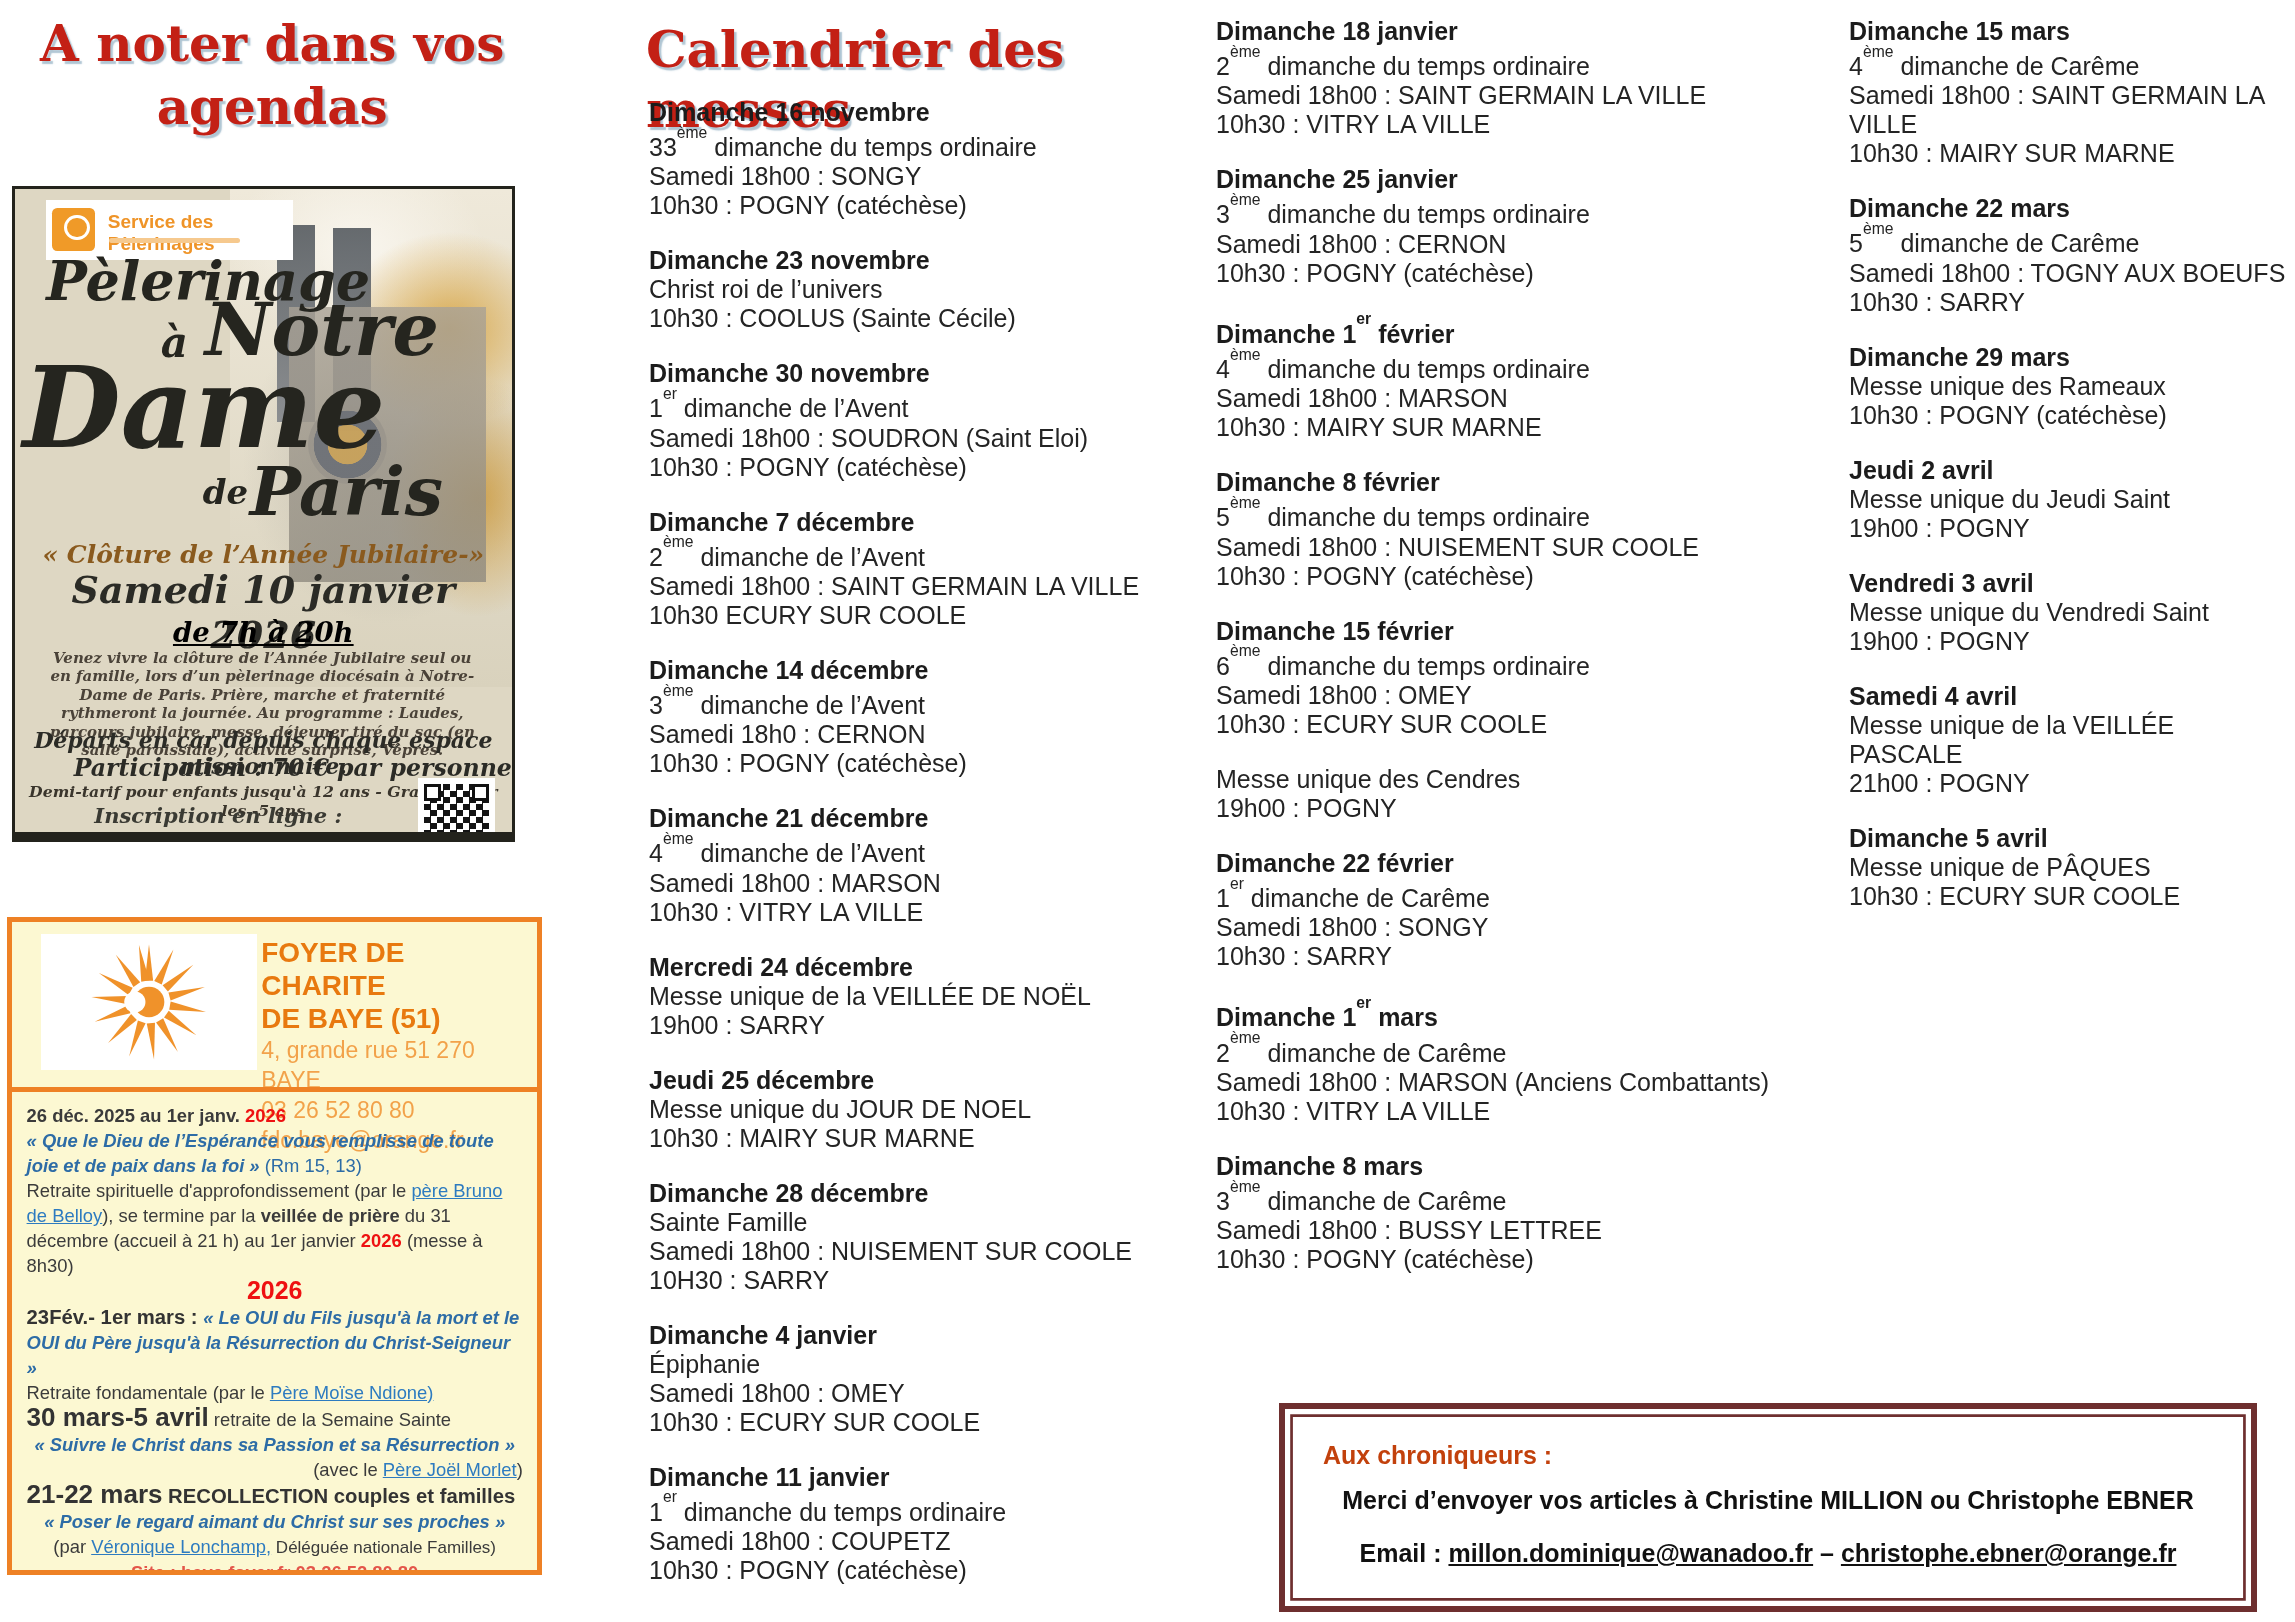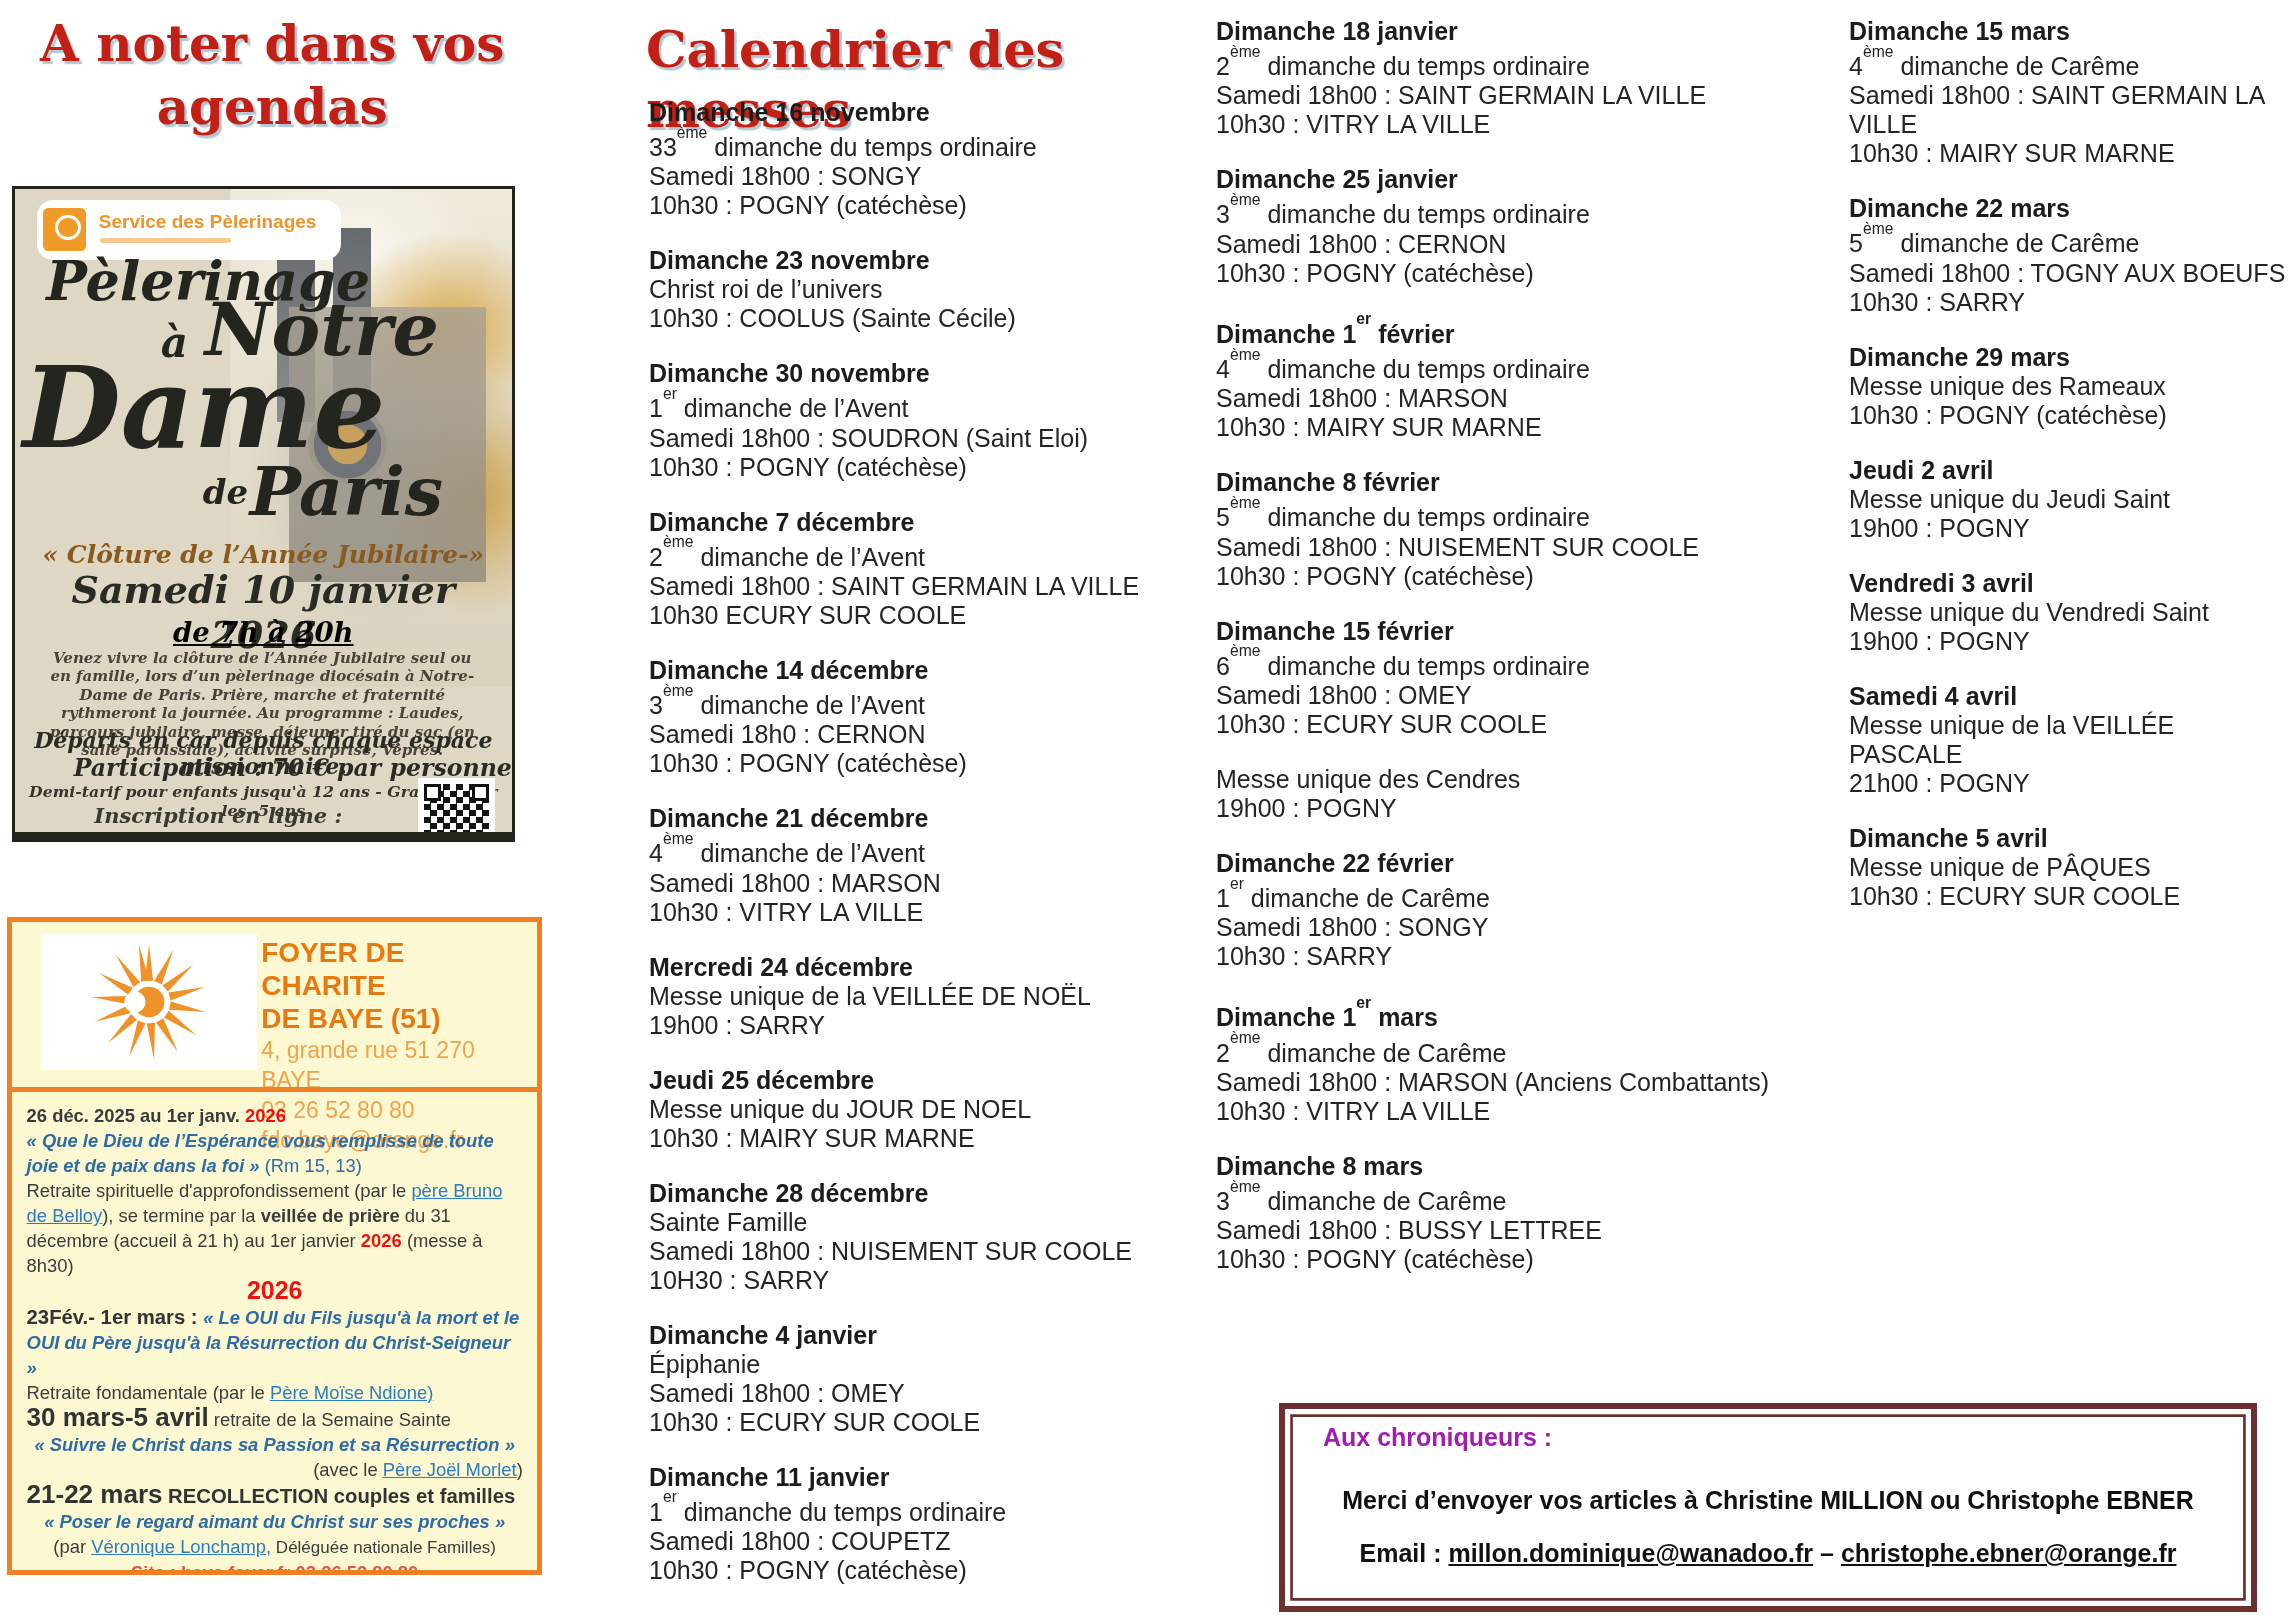--- a/index.html
+++ b/index.html
@@ -21,21 +21,21 @@
       radial-gradient(170px 131px at 45% 12%,rgba(250,247,240,.95),rgba(250,247,240,0) 75%),
       radial-gradient(197px 223px at 55% 55%,rgba(150,148,140,.45),rgba(150,148,140,0) 72%),
       linear-gradient(180deg,#efe9da,#d9d2bd);}
   .tower{position:absolute;background:linear-gradient(180deg,#4c5258,#7d8187);opacity:.85;}
   .tower.t1{right:197px;top:36px;width:38px;height:197px;}
   .tower.t2{right:141px;top:39px;width:38px;height:203px;}
   .facade{position:absolute;right:26px;top:118px;width:197px;height:275px;
     background:linear-gradient(180deg,#a9a296,#8f8a7f);opacity:.8;}
   .rose{position:absolute;right:125px;top:216px;width:79px;height:79px;border-radius:50%;
     background:radial-gradient(circle,#caa258 35%,#6b6f76 36% 60%,#9a958c 61%);opacity:.9;}
-  .badge{position:absolute;left:22px;top:10.5px;width:304px;height:60px;background:#fff;border-radius:16px;}
+  .badge{position:absolute;left:31px;top:10.5px;width:247px;height:60px;background:#fff;border-radius:0;}
   .badge-icon{position:absolute;left:6.6px;top:8.5px;width:43px;height:43px;background:#f09a28;border-radius:5.2px;}
   .badge-icon::after{content:"";position:absolute;left:11.8px;top:6.6px;width:19.7px;height:19.7px;border:3.9px solid #fff;border-radius:50%;}
   .badge-text{position:absolute;left:62px;top:11.8px;font-size:19px;font-weight:bold;color:#ef9428;}
   .badge-sub{position:absolute;left:63px;top:38px;width:131px;height:5.9px;background:#f6c98e;border-radius:2.6px;}
   .pt{position:absolute;font-family:"DejaVu Serif",serif;font-style:italic;font-weight:bold;color:#25251f;}
   .pt-1{left:31.5px;top:60px;font-size:54px;}
   .pt-2{left:146px;top:129px;font-size:42px;}
   .pt-3{left:190px;top:97px;font-size:73px;}
   .pt-4{left:7.9px;top:152px;font-size:113px;}
   .pt-5{left:188px;top:283px;font-size:34px;}
@@ -98,21 +98,21 @@
   #col-b{left:1216px;top:17px;width:570px;}
   #col-c{left:1849px;top:17px;width:439px;}
   .entry{margin-bottom:26px;}
   .e-date{font-weight:bold;font-size:25px;line-height:29px;color:#1c1c1c;}
   .e-line{font-size:25px;line-height:29px;}
   sup{font-size:15.7px;position:relative;top:-9.2px;}
 
   
   .chron{position:absolute;left:1279px;top:1403px;width:978px;height:209px;background:#fff;
     border:6.6px solid #6e2f2f;box-shadow:inset 0 0 0 5.2px #fff,inset 0 0 0 7.9px #6e2f2f;}
-  .ch-title{position:absolute;left:38px;top:14px;font-size:25px;font-weight:bold;color:#a21caf;}
+  .ch-title{position:absolute;left:38px;top:32px;font-size:25px;font-weight:bold;color:#c2410c;}
   .ch-line1{position:absolute;left:0;top:77px;width:100%;text-align:center;font-size:25px;font-weight:bold;color:#111;}
   .ch-email{position:absolute;left:0;top:130px;width:100%;text-align:center;font-size:25px;font-weight:bold;color:#111;}
   .ch-u{text-decoration:underline;cursor:pointer;}
 </style>
 </head>
 <body>
 
 <div class="page">
 
   <div class="left-title">A noter dans vos agendas</div>

